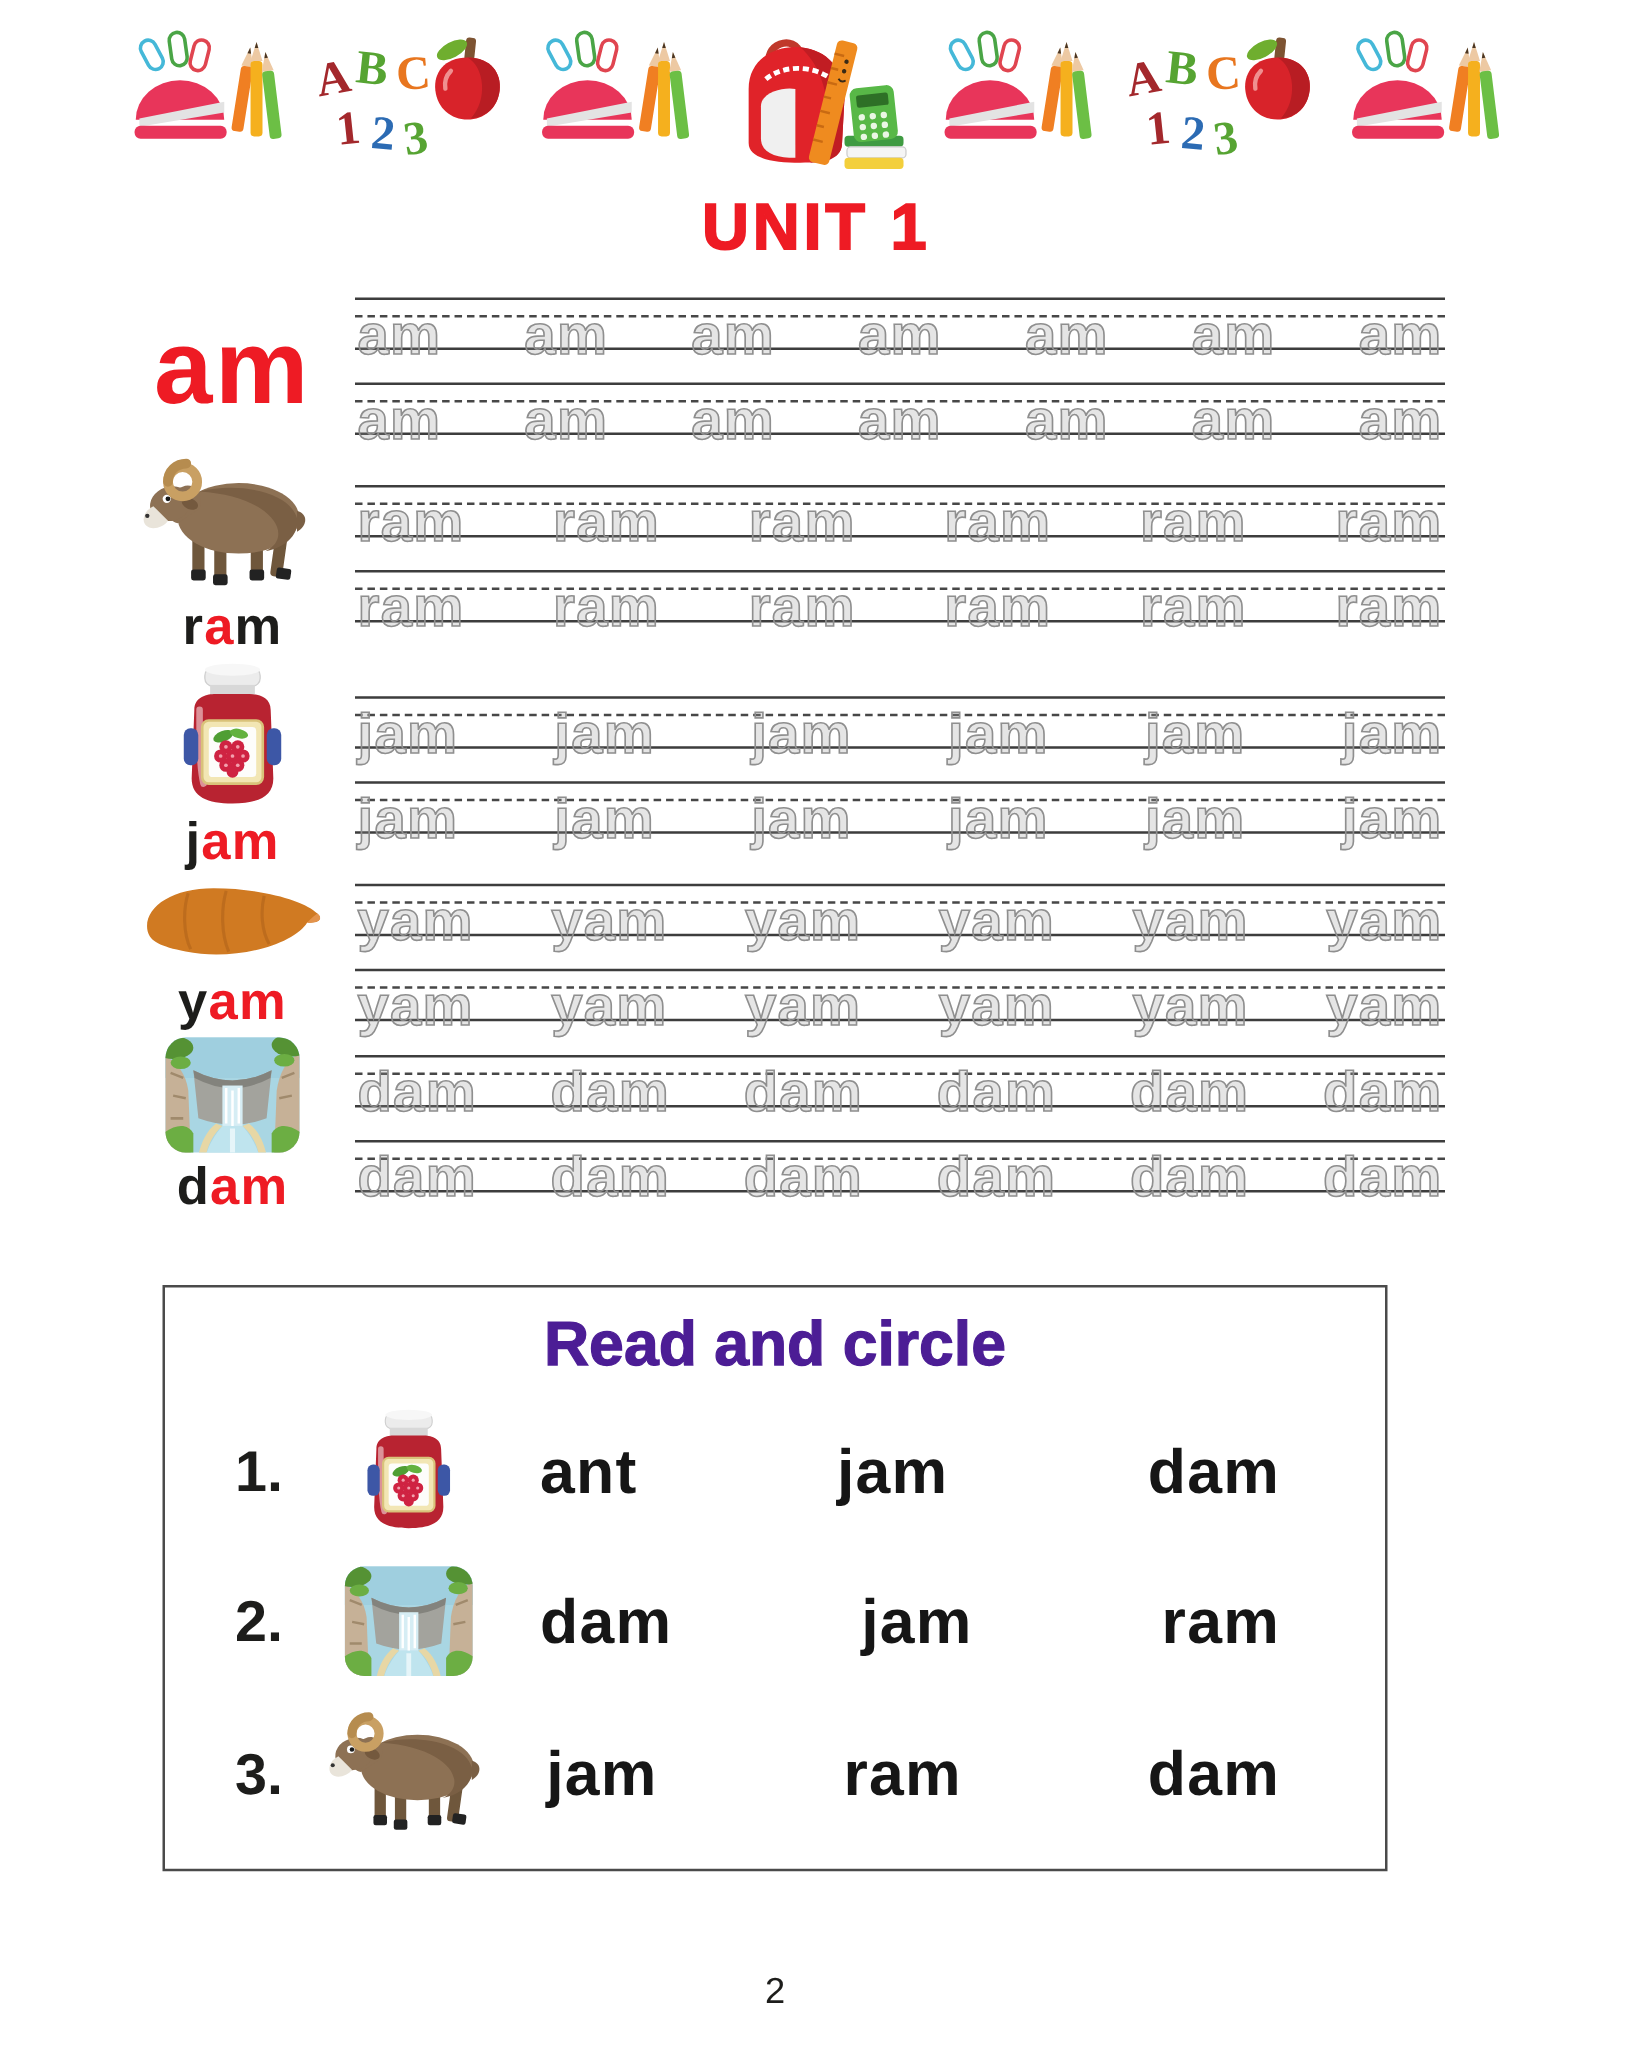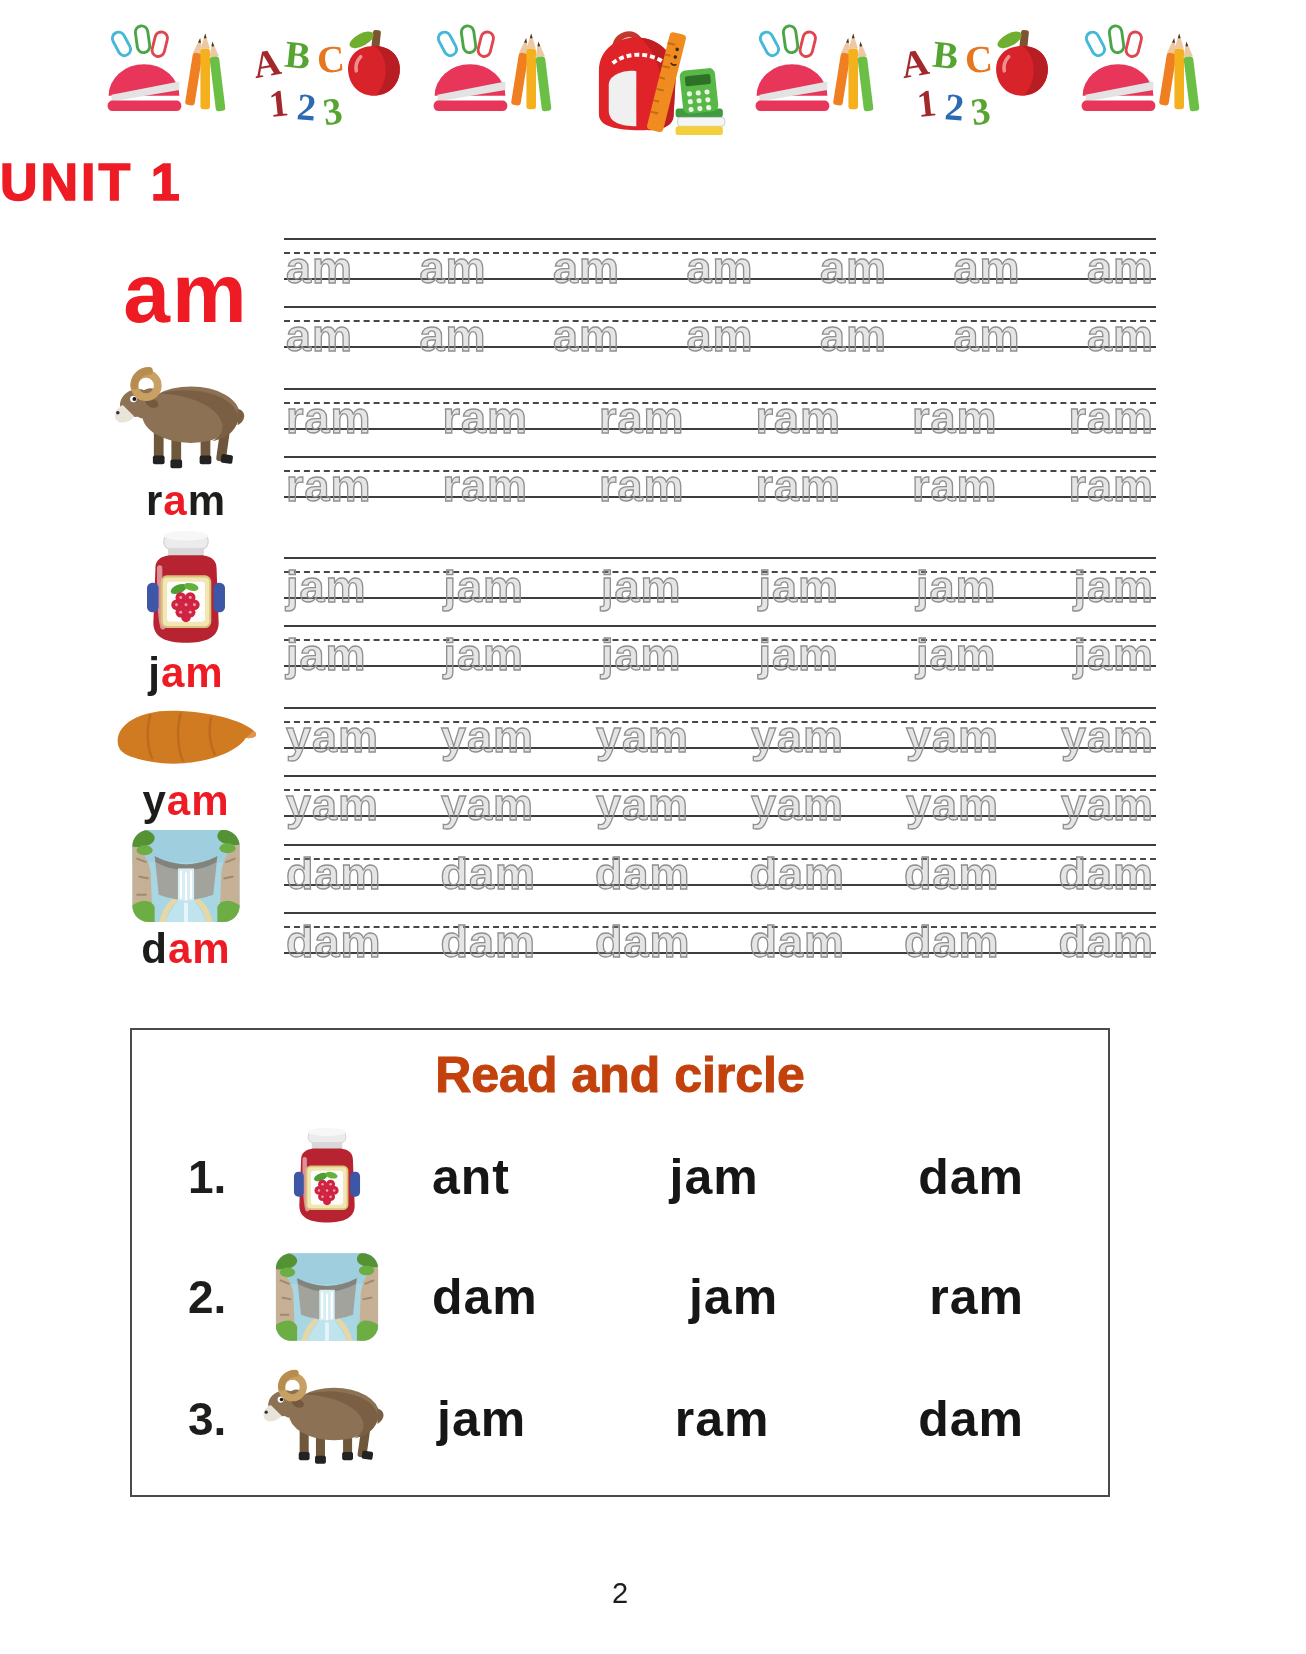--- a/index.html
+++ b/index.html
@@ -16,21 +16,21 @@
   .ch-a { left:0;   top:20px; transform:rotate(-10deg); }
   .ch-b { left:32px; top:12px; transform:rotate(6deg); }
   .ch-c { left:64px; top:16px; transform:rotate(-4deg); }
   .ch-1 { left:16px; top:60px; transform:rotate(-6deg); }
   .ch-2 { left:44px; top:64px; transform:rotate(5deg); }
   .ch-3 { left:70px; top:68px; transform:rotate(-8deg); }
   .abc-apple { position:absolute; right:0; top:2px; width:62px; height:72px; }
 
   
   .unit-title {
-    text-align:left; margin-top:12px; font-size:52px; font-weight:700;
+    text-align:center; margin-top:12px; font-size:52px; font-weight:700;
     letter-spacing:3px; -webkit-text-stroke:1.5px currentColor; line-height:1;
   }
 
   
   .practice { margin-top:30px; padding-left:88px; padding-right:150px; }
   .word-row { display:flex; align-items:center; }
   .word-left { flex:0 0 196px; width:196px; display:flex; flex-direction:column; align-items:center; }
   .word-lines { flex:1 1 auto; display:flex; flex-direction:column; gap:26px; min-width:0; }
 
   .trace-group { position:relative; height:38px; border-top:2px solid #3d3d3d; border-bottom:2.5px solid #3d3d3d; }
@@ -464,21 +464,21 @@
               <span class="trace-word">dam</span>
               <span class="trace-word">dam</span>
             </div>
         </div>
       </div>
     </div>
 
   </div>
 
   <div class="circle-box">
-    <div class="circle-title" style="color: #c2410c;">Read and circle</div>
+    <div class="circle-title" style="color: #4c1d95;">Read and circle</div>
 
     <div class="circle-row">
       <span class="row-number">1.</span>
       <span class="row-image">
         <svg width="82" height="100" viewBox="0 0 90 112">
           <use href="#sym-jam"></use>
         </svg>
       </span>
       <span class="row-options">
         <span class="option-word">ant</span>

